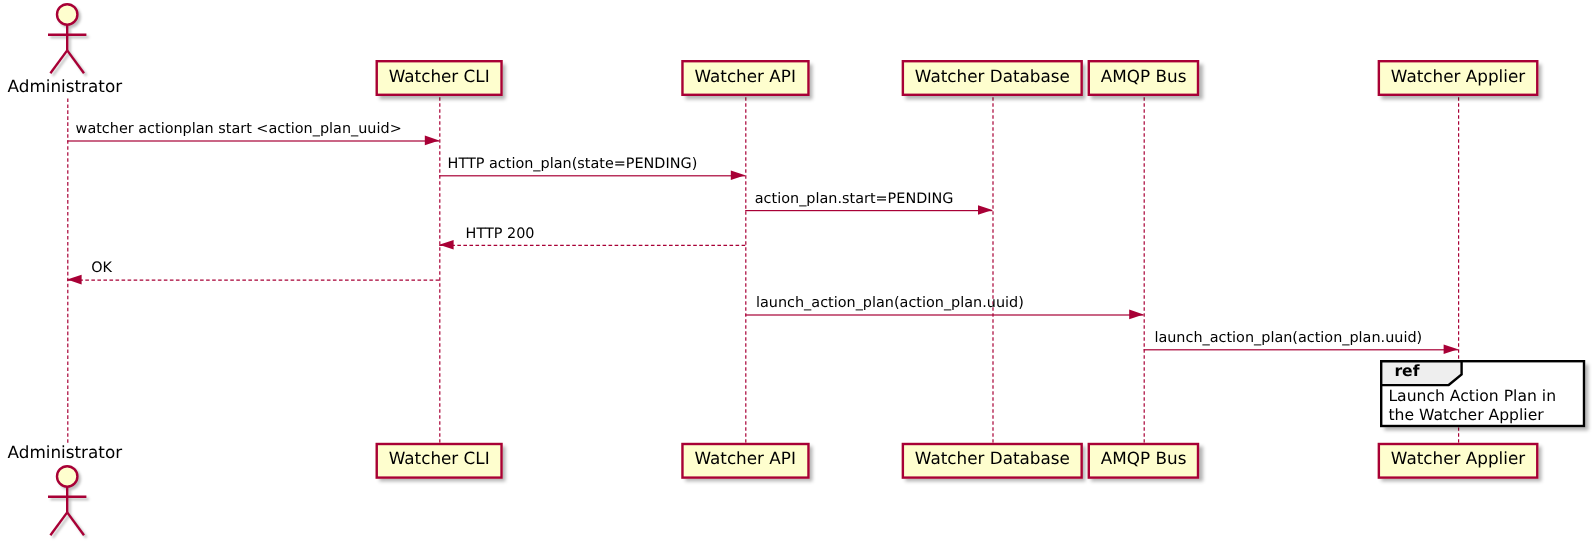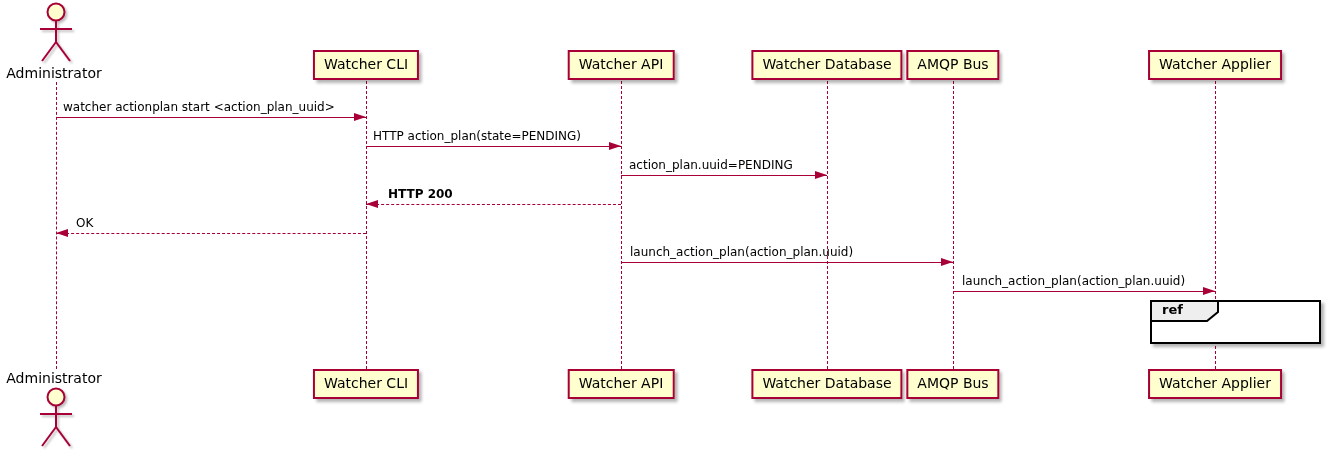--- a/index.html
+++ b/index.html
@@ -76,21 +76,21 @@
     position: absolute;
     width: 0; height: 0;
     border-top: 4.5px solid transparent;
     border-bottom: 4.5px solid transparent;
     border-right: 12px solid var(--arrow, #A80036);
     z-index: 2;
   }
   .ref-box {
     position: absolute;
     left: 1150px; top: 300px;
-    width: 171px; height: 44px;
+    width: 171px; height: 56px;
     box-sizing: border-box;
     background: #ffffff;
     border: 2px solid var(--ref-border, #000000);
     box-shadow: 3px 3px 3px rgba(0,0,0,0.3);
     z-index: 4;
   }
   .ref-tab {
     position: absolute;
     left: -2px; top: -2px;
     width: 70px; height: 22px;
@@ -144,27 +144,27 @@
     <div class="arrow-right" style="left:354px; top:113px;"></div>
   </div>
 
   <div>
     <div class="msg-label" style="left:373px; top:129px;">HTTP action_plan(state=PENDING)</div>
     <div class="msg-line solid" style="left:366px; top:146px; width:255px;"></div>
     <div class="arrow-right" style="left:609px; top:142px;"></div>
   </div>
 
   <div>
-    <div class="msg-label" style="left:629px; top:158px;">action_plan.uuid=PENDING</div>
+    <div class="msg-label" style="left:629px; top:158px;">action_plan.start=PENDING</div>
     <div class="msg-line solid" style="left:621px; top:175px; width:206px;"></div>
     <div class="arrow-right" style="left:815px; top:171px;"></div>
   </div>
 
   <div>
-    <div class="msg-label" style="left:388px; top:187px;font-weight:bold;">HTTP 200</div>
+    <div class="msg-label" style="left:388px; top:187px;">HTTP 200</div>
     <div class="msg-line dashed" style="left:366px; top:204px; width:255px;"></div>
     <div class="arrow-left" style="left:366px; top:200px;"></div>
   </div>
 
   <div>
     <div class="msg-label" style="left:76px; top:216px;">OK</div>
     <div class="msg-line dashed" style="left:56px; top:233px; width:310px;"></div>
     <div class="arrow-left" style="left:56px; top:229px;"></div>
   </div>
 
@@ -180,20 +180,21 @@
     <div class="arrow-right" style="left:1203px; top:287px;"></div>
   </div>
 
   <div class="ref-box">
     <div class="ref-tab">
       <svg width="70" height="22" viewBox="0 0 70 22">
         <polygon points="1,1 68,1 68,12 57,21 1,21" fill="#EEEEEE" stroke="#000000" stroke-width="2"></polygon>
       </svg>
       <span class="ref-tab-label">ref</span>
     </div>
+    <div class="ref-text">Launch Action Plan in the Watcher Applier</div>
   </div>
 
   <div class="pbox" style="left:366px;  top:369px;">Watcher CLI</div>
   <div class="pbox" style="left:621px;  top:369px;">Watcher API</div>
   <div class="pbox" style="left:827px;  top:369px;">Watcher Database</div>
   <div class="pbox" style="left:953px;  top:369px;">AMQP Bus</div>
   <div class="pbox" style="left:1215px; top:369px;">Watcher Applier</div>
 
   <div class="actor-label" style="left:54px; top:370px;">Administrator</div>
   <svg class="actor-figure" style="left:34px; top:387px;" width="44" height="62" viewBox="0 0 44 62">

